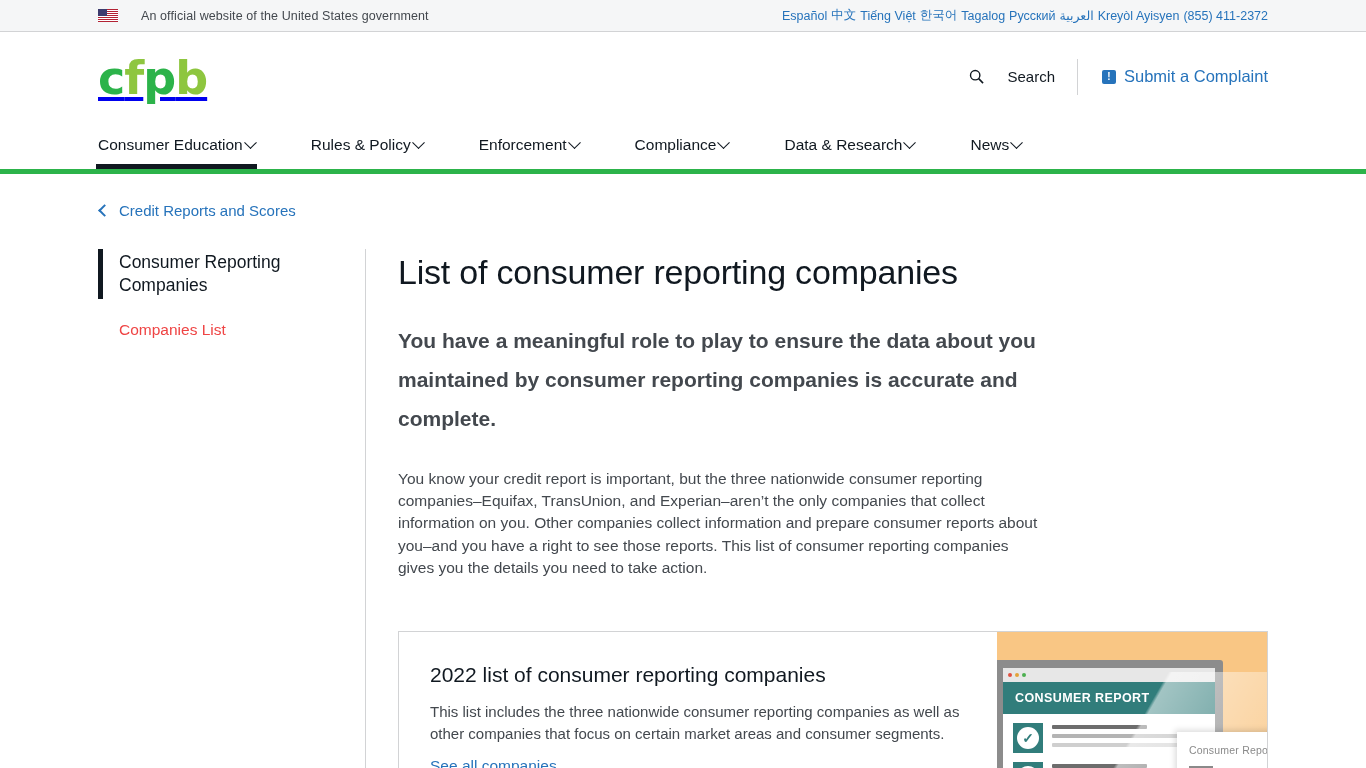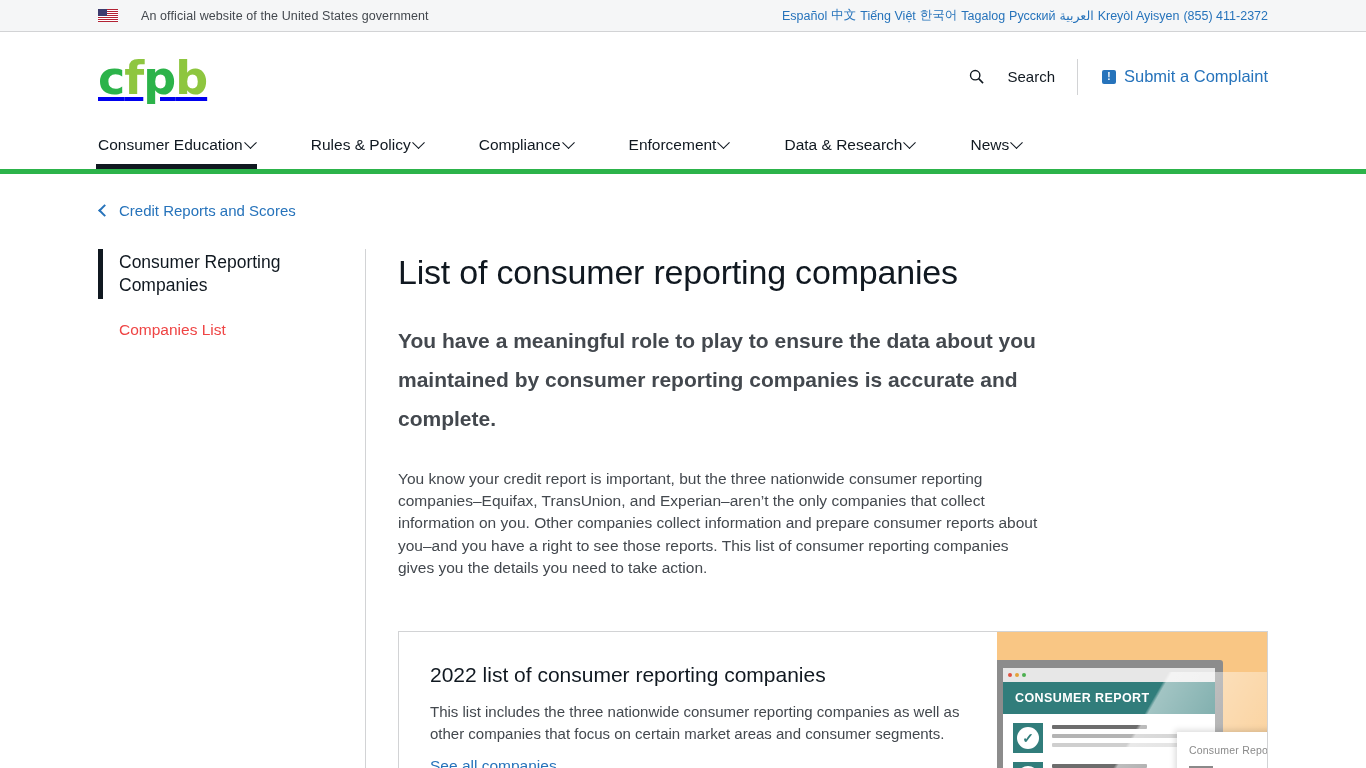--- a/index.html
+++ b/index.html
@@ -409,25 +409,25 @@
 <nav class="primary-nav">
   <a href="#" class="nav-item active">
     <span>Consumer Education</span>
     <i class="chev"></i>
   </a>
   <a href="#" class="nav-item">
     <span>Rules &amp; Policy</span>
     <i class="chev"></i>
   </a>
   <a href="#" class="nav-item">
+    <span>Enforcement</span>
+    <i class="chev"></i>
+  </a>
+  <a href="#" class="nav-item">
     <span>Compliance</span>
-    <i class="chev"></i>
-  </a>
-  <a href="#" class="nav-item">
-    <span>Enforcement</span>
     <i class="chev"></i>
   </a>
   <a href="#" class="nav-item">
     <span>Data &amp; Research</span>
     <i class="chev"></i>
   </a>
   <a href="#" class="nav-item">
     <span>News</span>
     <i class="chev"></i>
   </a>

